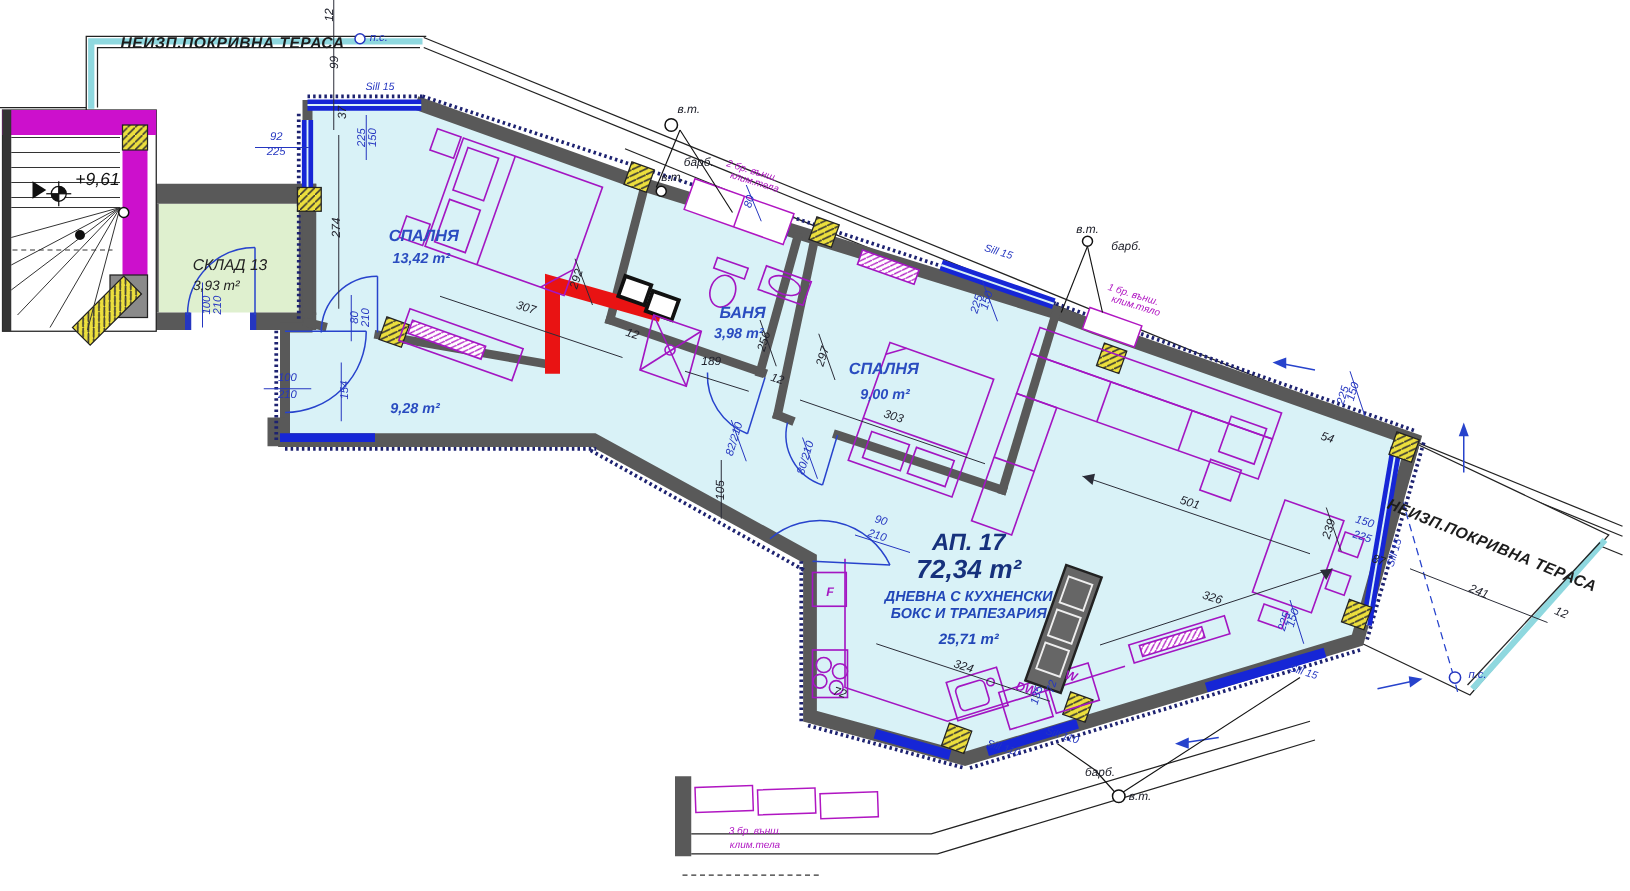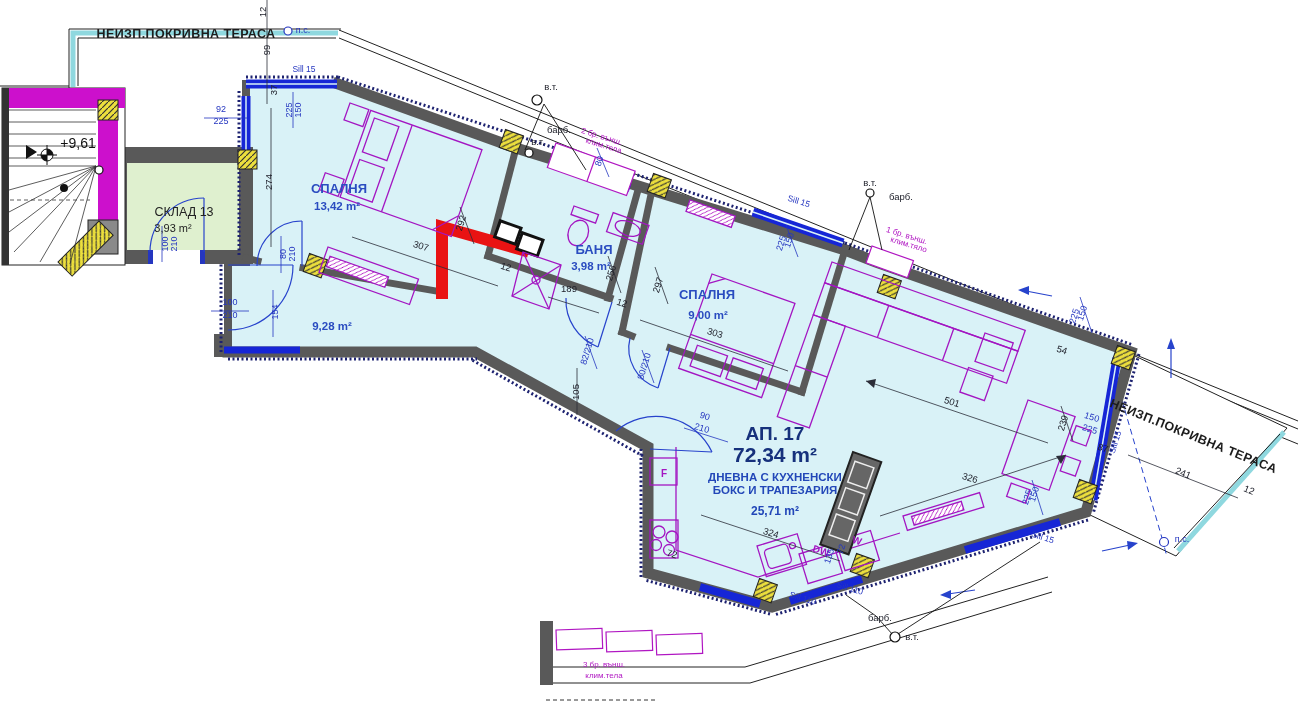--- a/index.html
+++ b/index.html
@@ -1,17 +1,17 @@
 <!DOCTYPE html>
 <html><head>
 <meta charset="utf-8">
 <style>
   html,body{margin:0;padding:0;background:#fff;}
   #stage{position:relative;width:1304px;height:713px;background:#fff;overflow:hidden;
-         font-family:"Liberation Sans",sans-serif;}
+         font-family:"Liberation Sans",sans-serif;font-style:italic;}
   svg{position:absolute;left:0;top:0;}
   text{text-anchor:middle;font-family:"Liberation Sans",sans-serif;}
   .tL{font-size:12.5px;font-weight:700;fill:#1c1c1c;letter-spacing:.4px;}
   .big1{font-size:19px;font-weight:700;fill:#16317c;}
   .big2{font-size:21px;font-weight:700;fill:#16317c;}
   .liv{font-size:11.5px;font-weight:700;fill:#2247b8;}
   .livA{font-size:12px;font-weight:700;fill:#2247b8;}
   .room{font-size:13px;font-weight:700;fill:#2a4cc0;}
   .area{font-size:11.5px;font-weight:700;fill:#2a4cc0;}
   .dim{font-size:9px;fill:#2536c0;}

